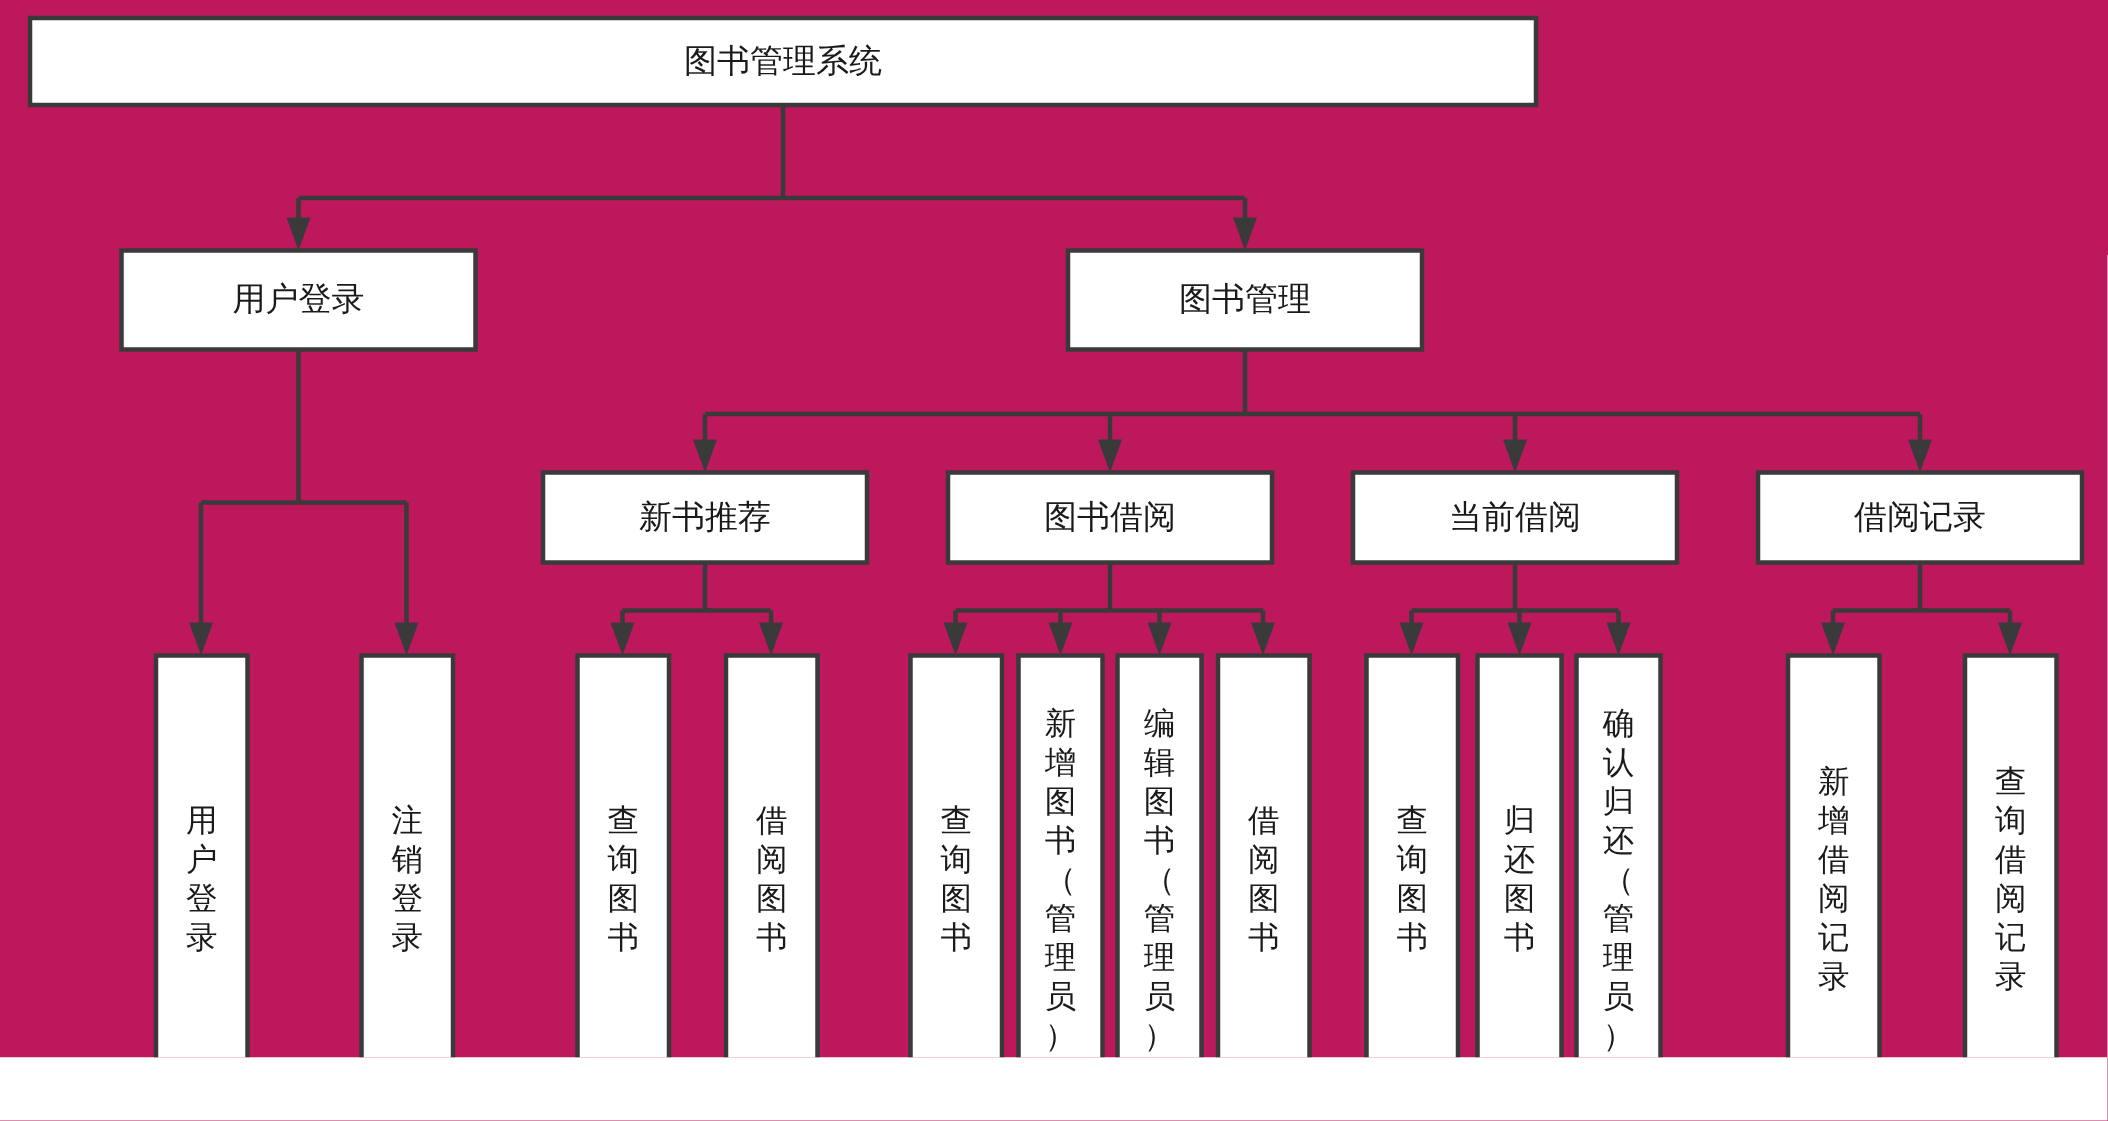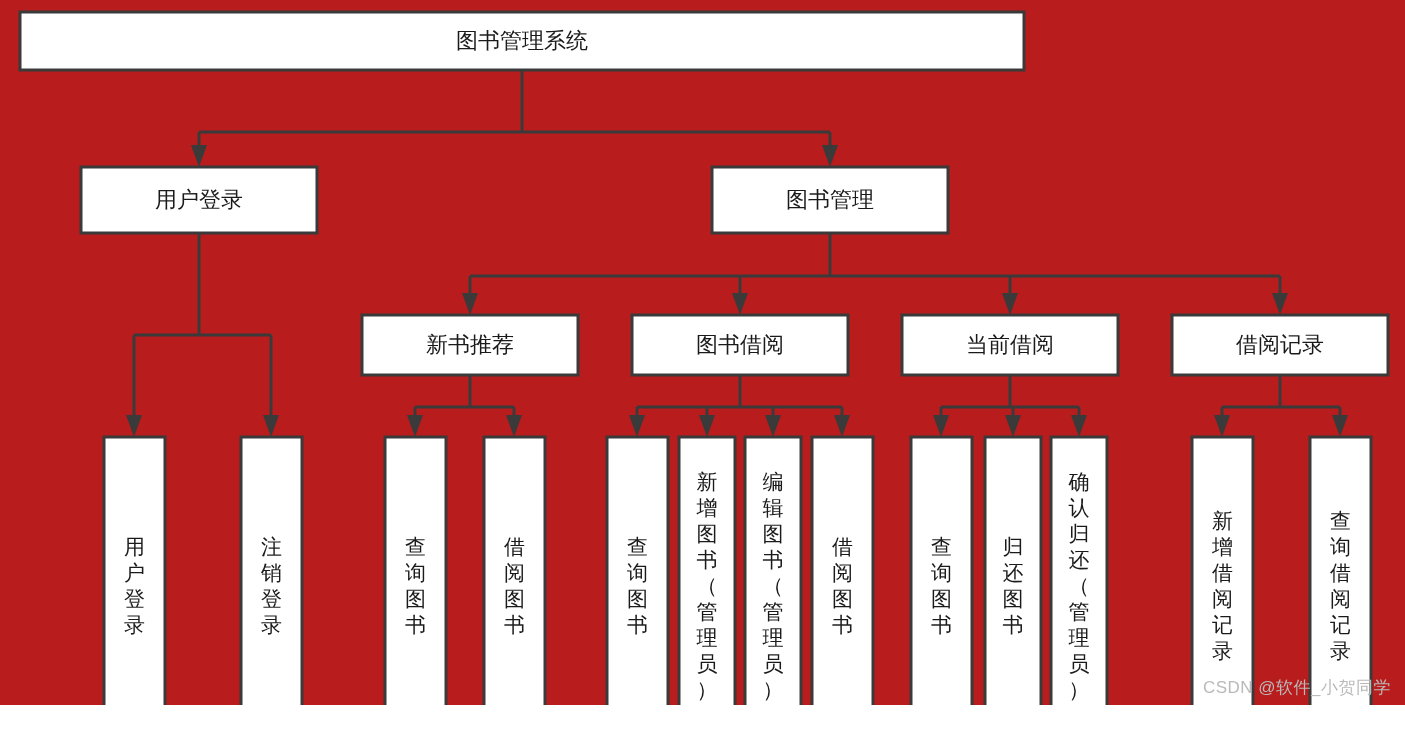--- a/index.html
+++ b/index.html
@@ -8,21 +8,21 @@
     padding: 0;
     background: #ffffff;
   }
   body {
     font-family: "Liberation Sans", "DejaVu Sans", sans-serif;
   }
   #diagram-root {
     position: relative;
     width: 1405px;
     height: 705px;
-    background: #b91c1c;
+    background: #be185d;
     overflow: hidden;
   }
   svg.diagram-canvas {
     position: absolute;
     left: 0;
     top: 0;
     width: 1405px;
     height: 747px;
     display: block;
   }
@@ -215,14 +215,13 @@
         <g>
           <rect x="1192" y="437" width="61" height="298" class="node-box"></rect>
           <text x="1222.5" y="0" class="node-label-v"><tspan x="1222.5" y="528.28">新</tspan><tspan x="1222.5" y="554.28">增</tspan><tspan x="1222.5" y="580.28">借</tspan><tspan x="1222.5" y="606.28">阅</tspan><tspan x="1222.5" y="632.28">记</tspan><tspan x="1222.5" y="658.28">录</tspan></text>
         </g>
         <g>
           <rect x="1310" y="437" width="61" height="298" class="node-box"></rect>
           <text x="1340.5" y="0" class="node-label-v"><tspan x="1340.5" y="528.28">查</tspan><tspan x="1340.5" y="554.28">询</tspan><tspan x="1340.5" y="580.28">借</tspan><tspan x="1340.5" y="606.28">阅</tspan><tspan x="1340.5" y="632.28">记</tspan><tspan x="1340.5" y="658.28">录</tspan></text>
         </g>
       </g>
   </svg>
-  <div class="watermark-text">CSDN @软件_小贺同学</div>
 </div>
 
 </body></html>

